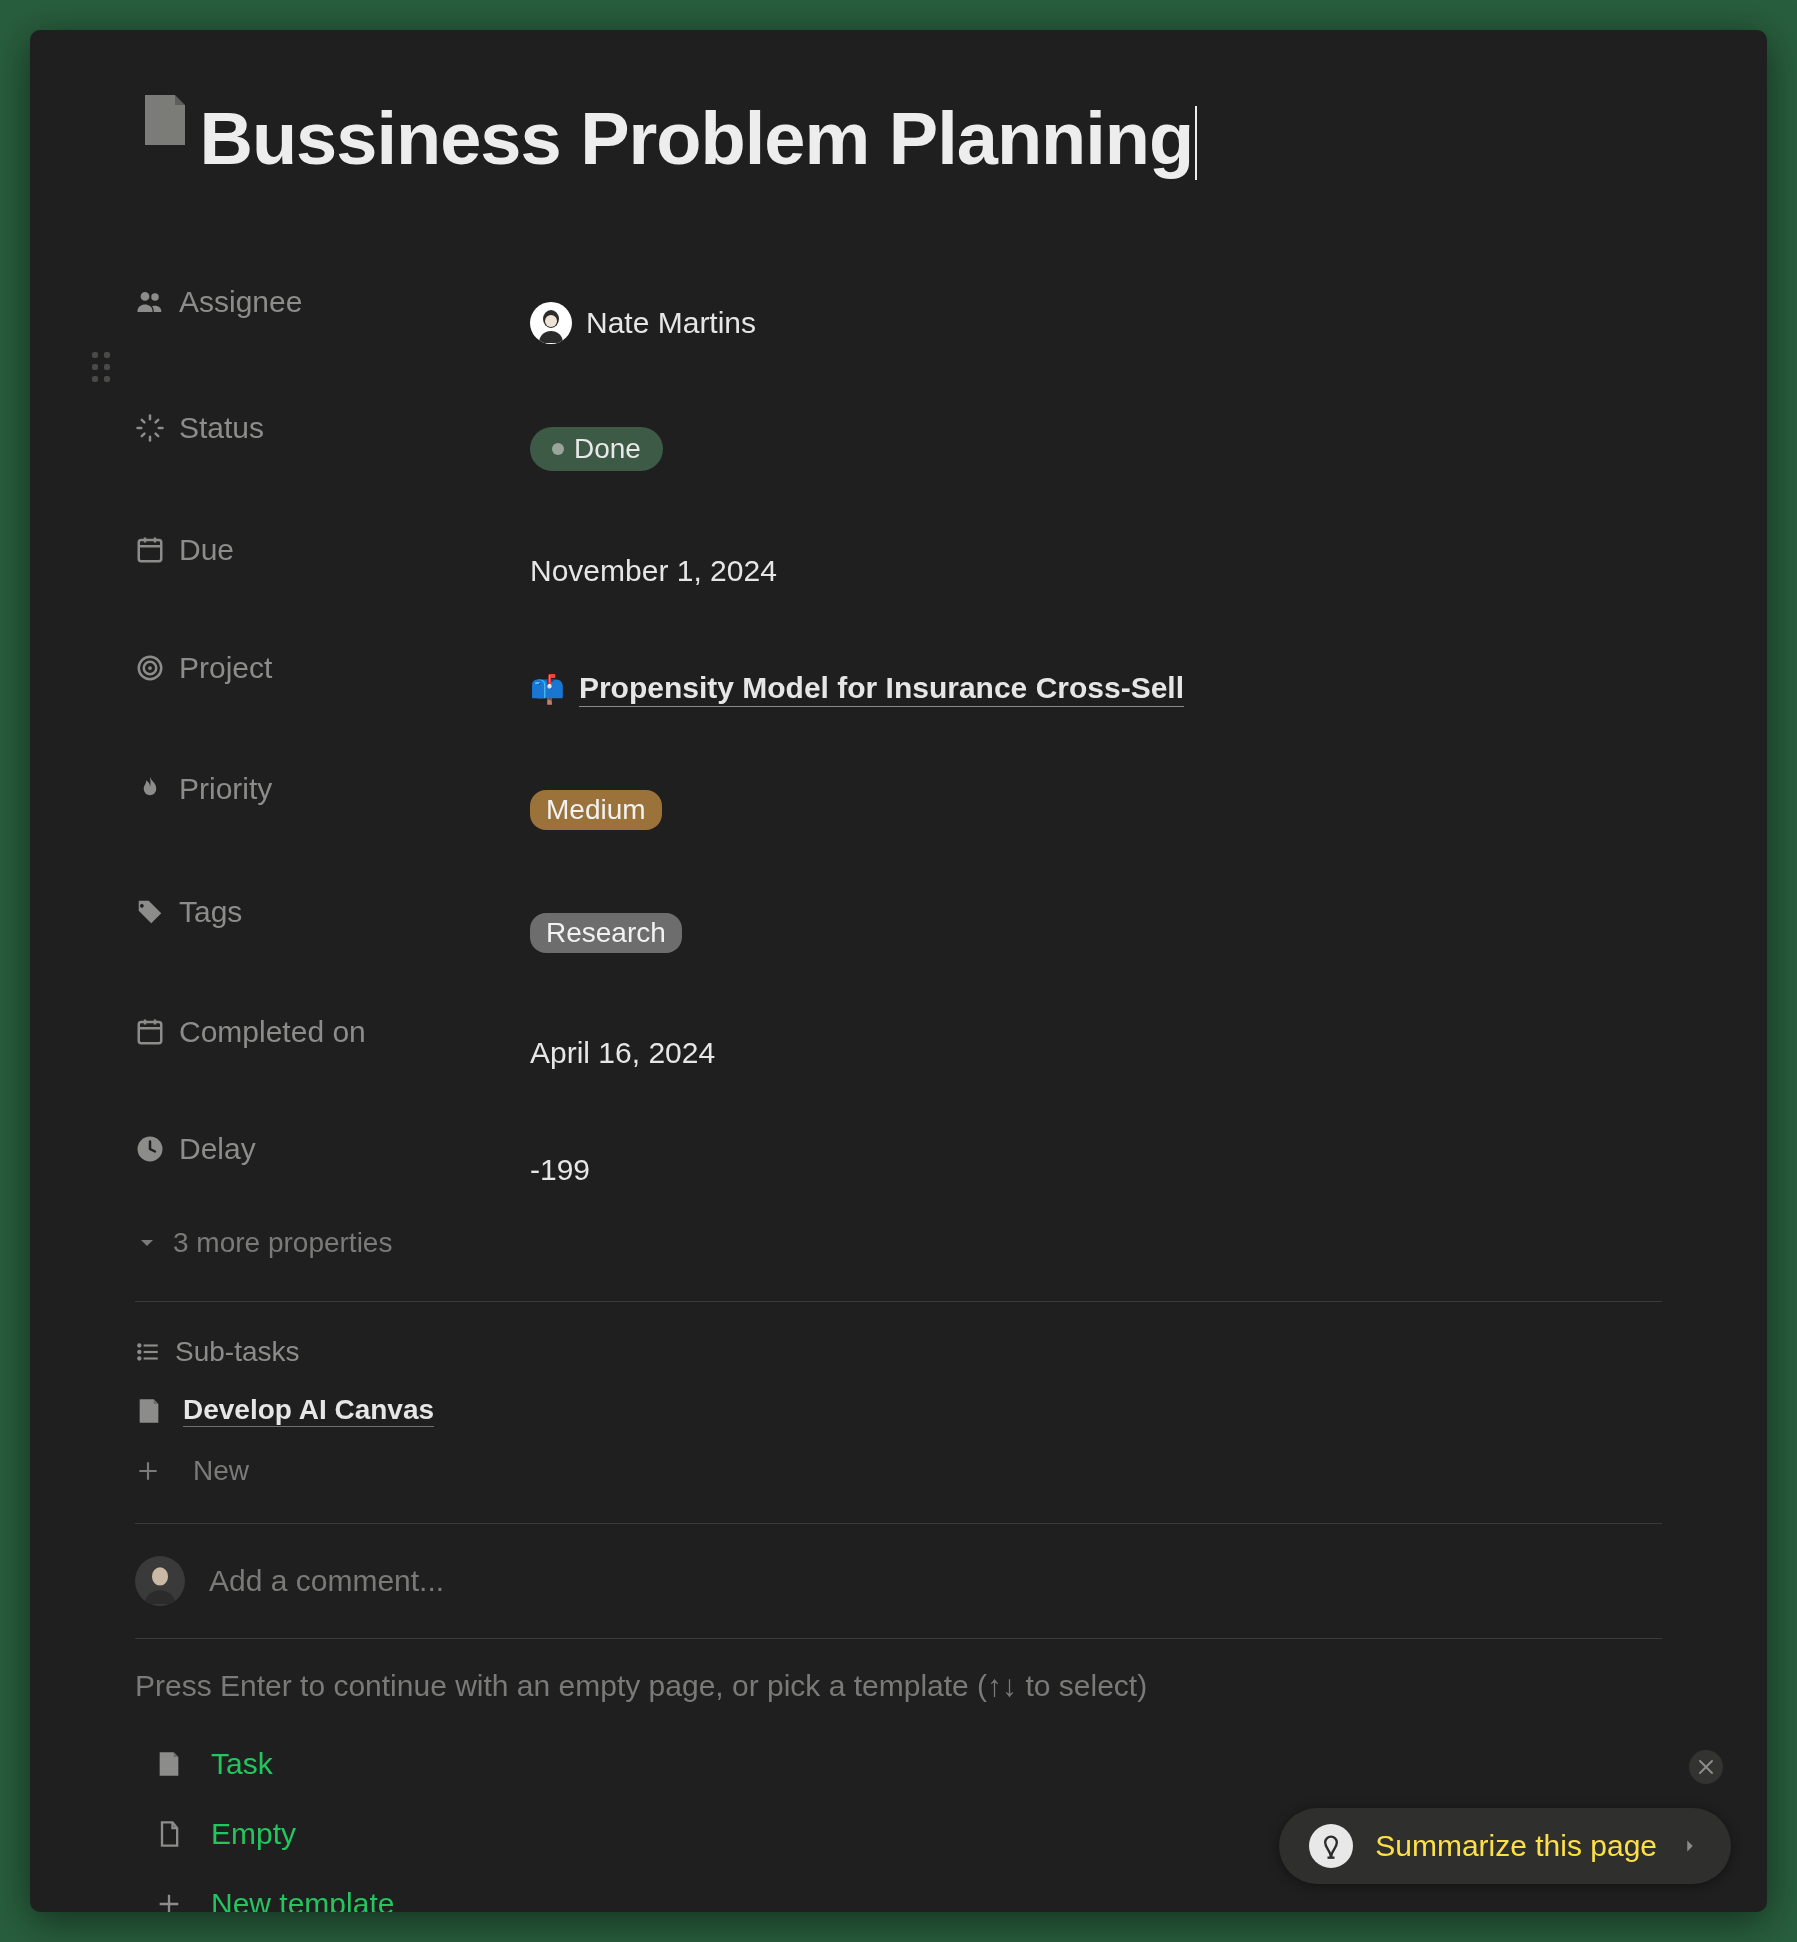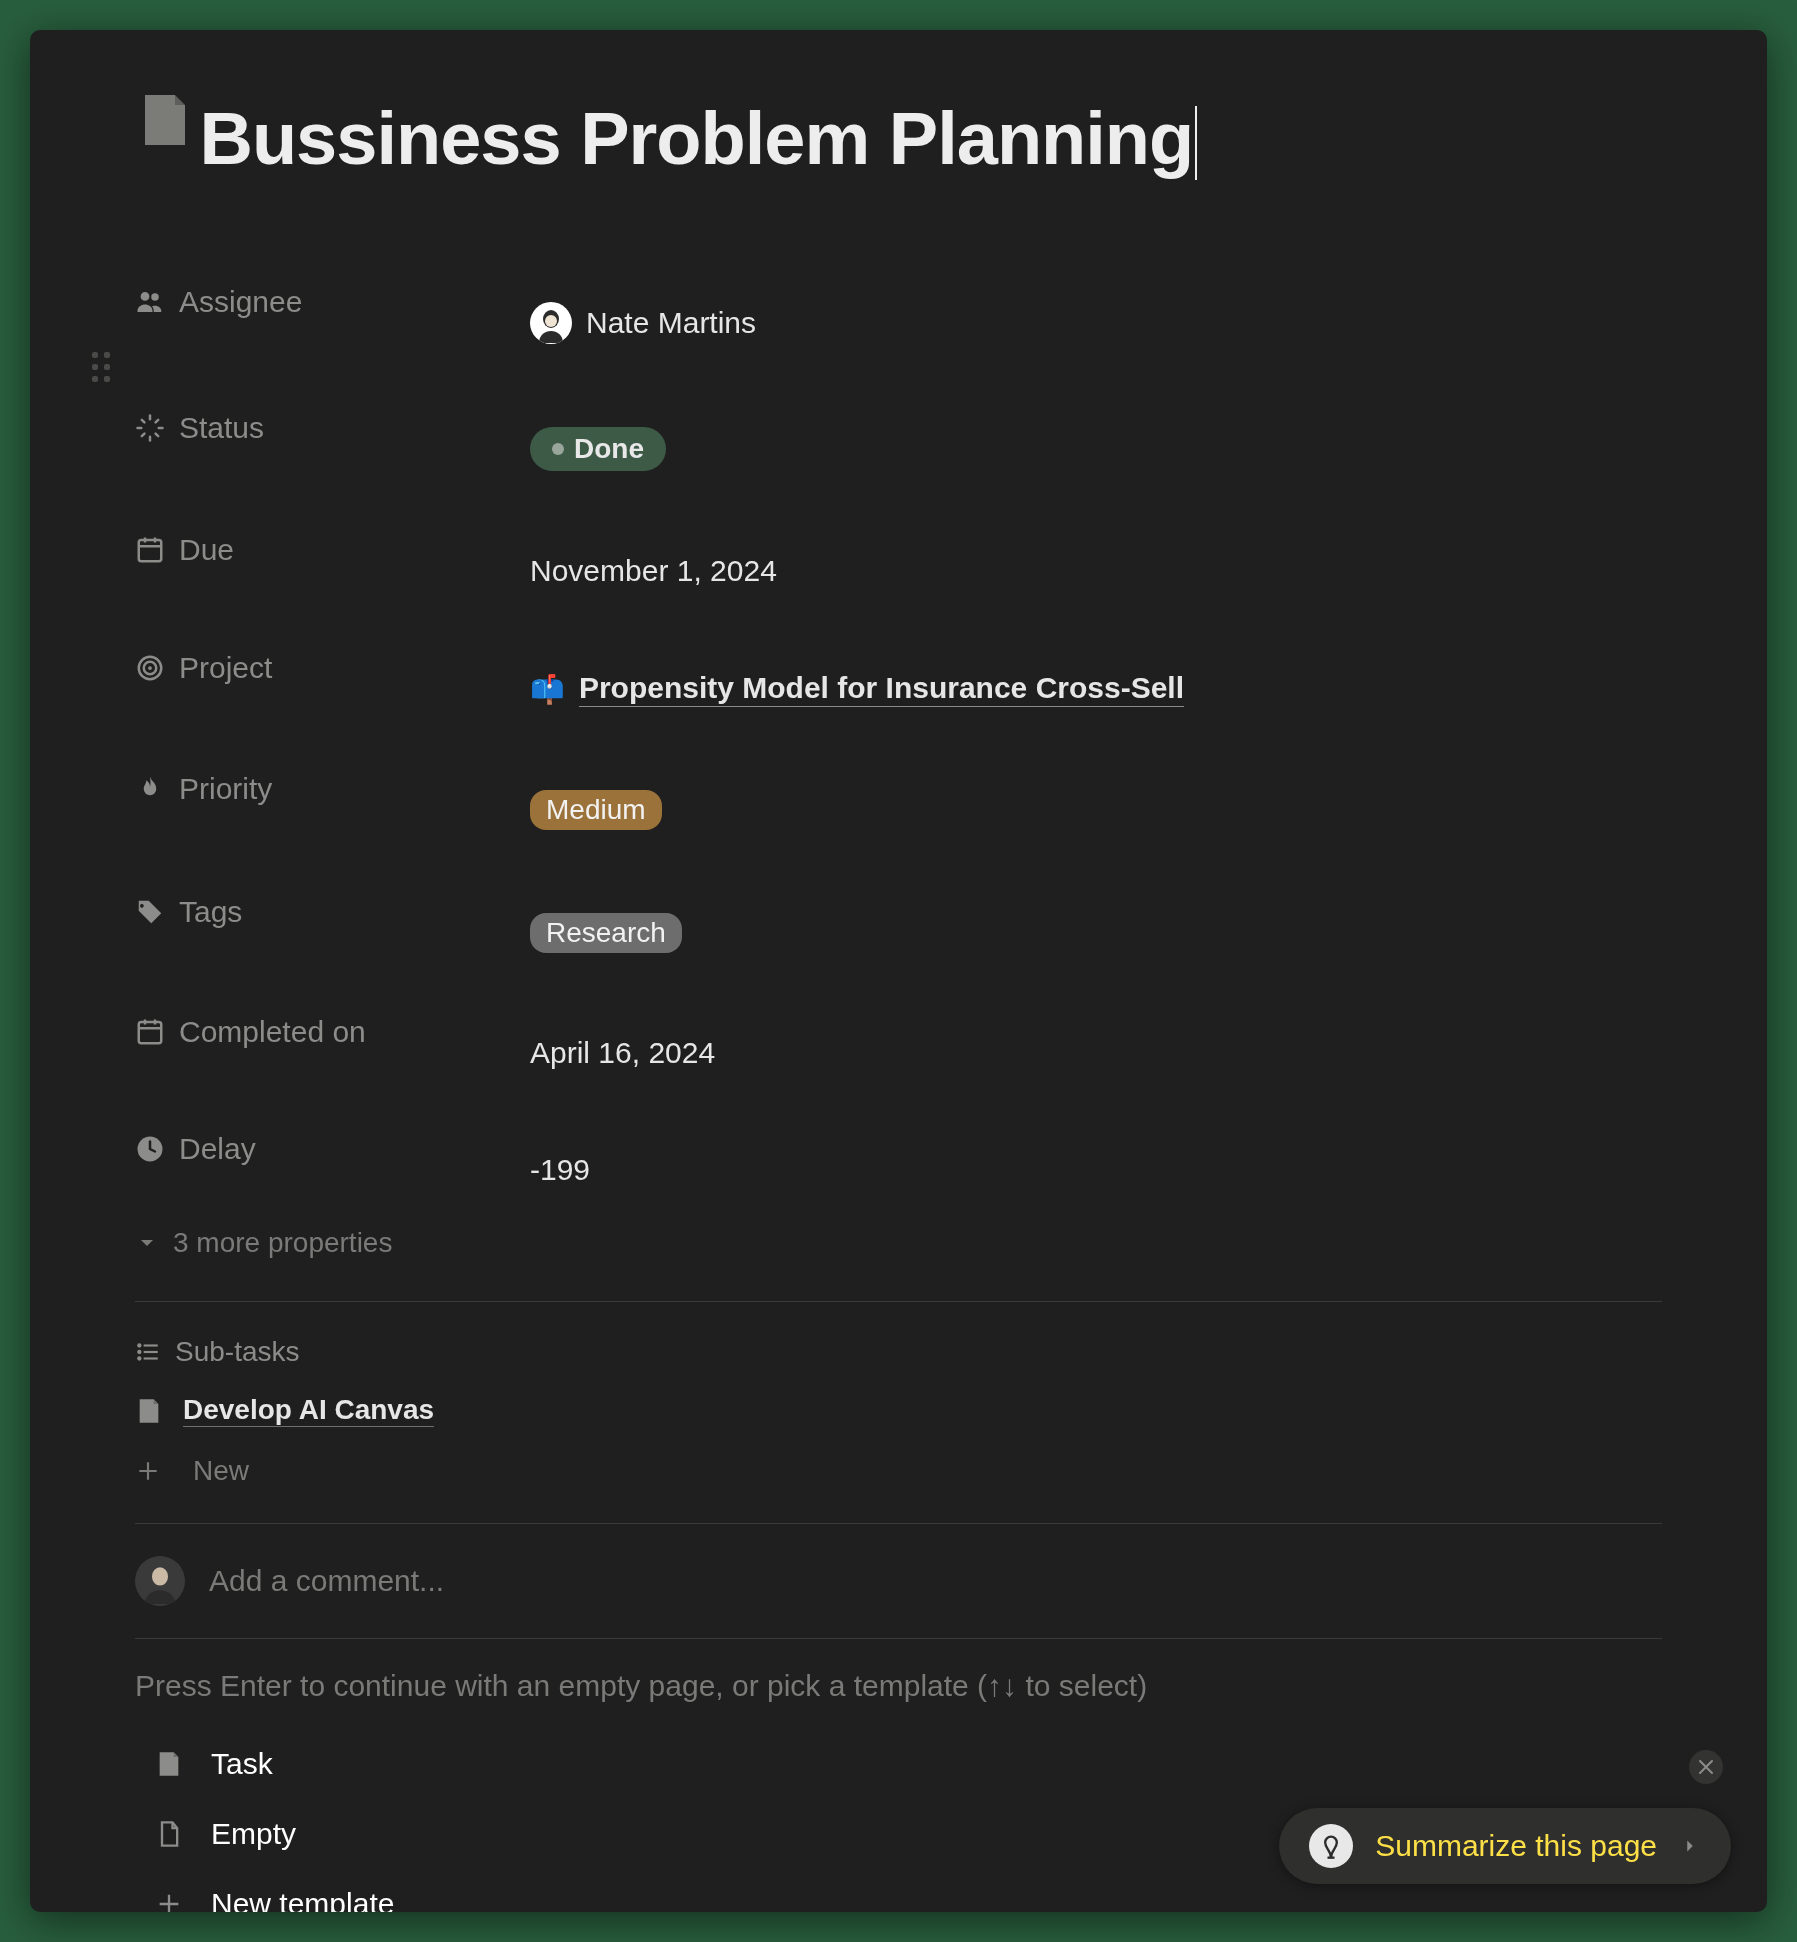--- a/index.html
+++ b/index.html
@@ -84,21 +84,20 @@
     overflow: hidden;
   }
   .avatar svg { width: 40px; height: 40px; }
   .pill {
     border-radius: 22px;
     padding: 6px 22px;
     display: inline-flex;
     align-items: center;
     gap: 10px;
     font-size: 28px;
-    font-weight: bold;
   }
   .pill-done {
     background: #3d5a47;
     color: #e8e8e8;
   }
   .pill-done .dot {
     width: 12px; height: 12px; border-radius: 50%; background: #9aa59c;
   }
   .tag {
     border-radius: 16px;
@@ -159,21 +158,21 @@
     color: #e6e6e6; font-size: 30px;
     flex: 1;
   }
   .comment-input::placeholder { color: #7a7a78; }
   .template-hint {
     color: #7a7a78; font-size: 30px; margin: 30px 0 26px 0;
   }
   .template-list { padding-left: 20px; }
   .template-item {
     display: flex; align-items: center; gap: 28px;
-    padding: 18px 0; color: #ffffff; font-size: 30px;
+    padding: 18px 0; color: #22c55e; font-size: 30px;
     cursor: pointer;
   }
   .template-item .icon { width: 28px; height: 28px; fill: #8c8c8a; }
   .drag-handle {
     position: absolute;
     left: 62px;
     top: 322px;
     width: 20px; height: 32px;
     display: grid; grid-template-columns: 1fr 1fr; grid-template-rows: repeat(3,1fr);
     gap: 4px;

